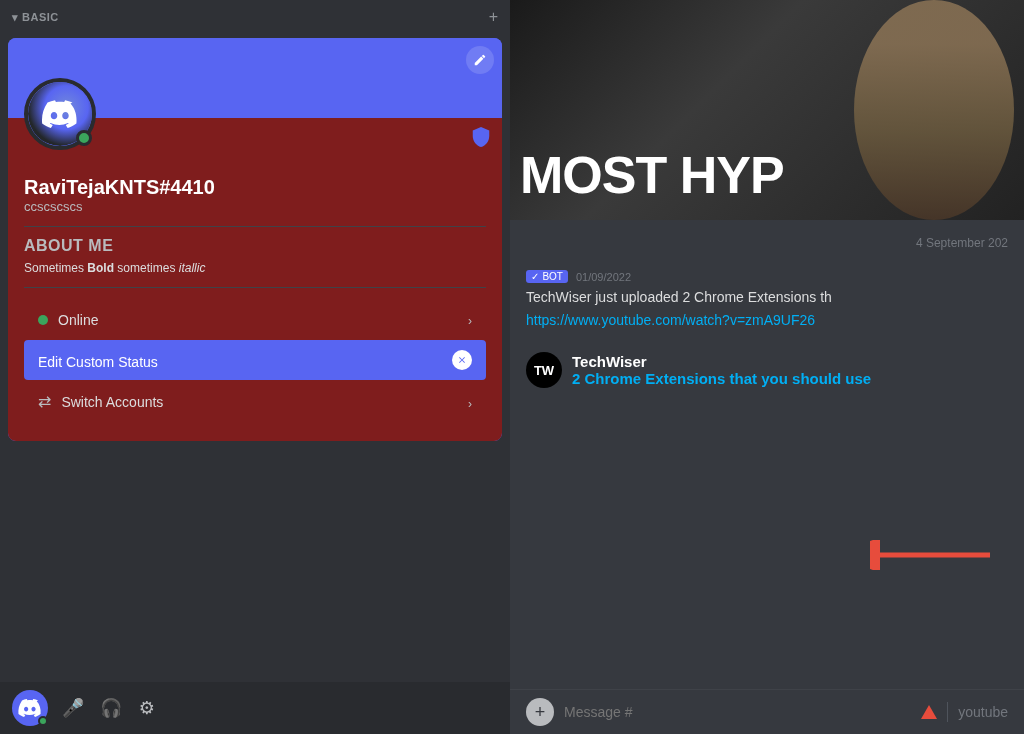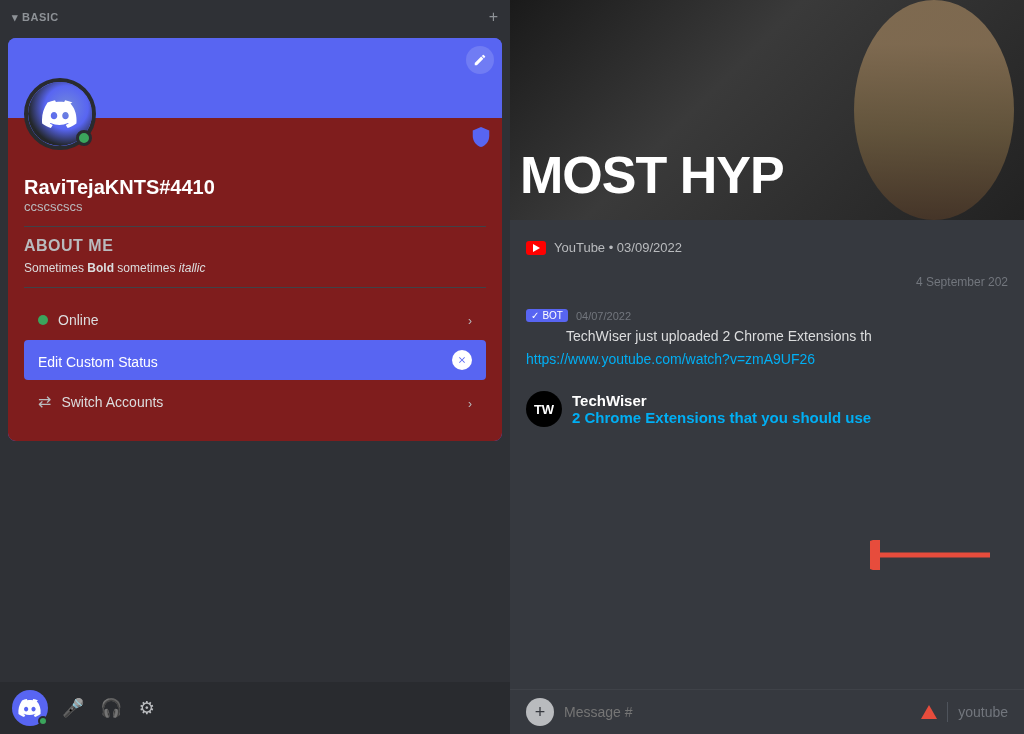--- a/index.html
+++ b/index.html
@@ -391,21 +391,20 @@
 
     .msg-timestamp {
       font-size: 11px;
       color: #72767d;
     }
 
     .msg-text {
       font-size: 14px;
       color: #dcddde;
       line-height: 1.5;
-      margin-left: 40px;
     }
 
     .msg-link {
       color: #00aff4;
       text-decoration: none;
       font-size: 14px;
     }
 
     .user-row {
       display: flex;
@@ -605,34 +604,30 @@
 
 <div class="right-panel">
 
   <div class="yt-thumbnail">
     <div class="face-silhouette"></div>
     <div style="position:absolute; bottom:15px; left:10px; font-size:52px; font-weight:900; color:#fff; letter-spacing:-1px; font-family: Impact, sans-serif;">MOST HYP</div>
   </div>
 
   <div class="messages-area">
 
-    <div class="yt-meta">
-      <div class="yt-icon"></div>
-      <span class="yt-meta-text">YouTube • 03/09/2022</span>
-    </div>
 
     <div class="date-separator">4 September 202</div>
 
     <div class="message-row">
       <div class="message-header">
         <div class="bot-badge">
           <span>✓</span>
           <span>BOT</span>
         </div>
-        <span class="msg-timestamp">04/07/2022</span>
+        <span class="msg-timestamp">01/09/2022</span>
       </div>
       <div class="msg-text">TechWiser just uploaded 2 Chrome Extensions th</div>
       <a class="msg-link" href="#">https://www.youtube.com/watch?v=zmA9UF26</a>
     </div>
 
     <div class="user-row">
       <div class="user-avatar-sm">
         <span>TW</span>
       </div>
       <div>

